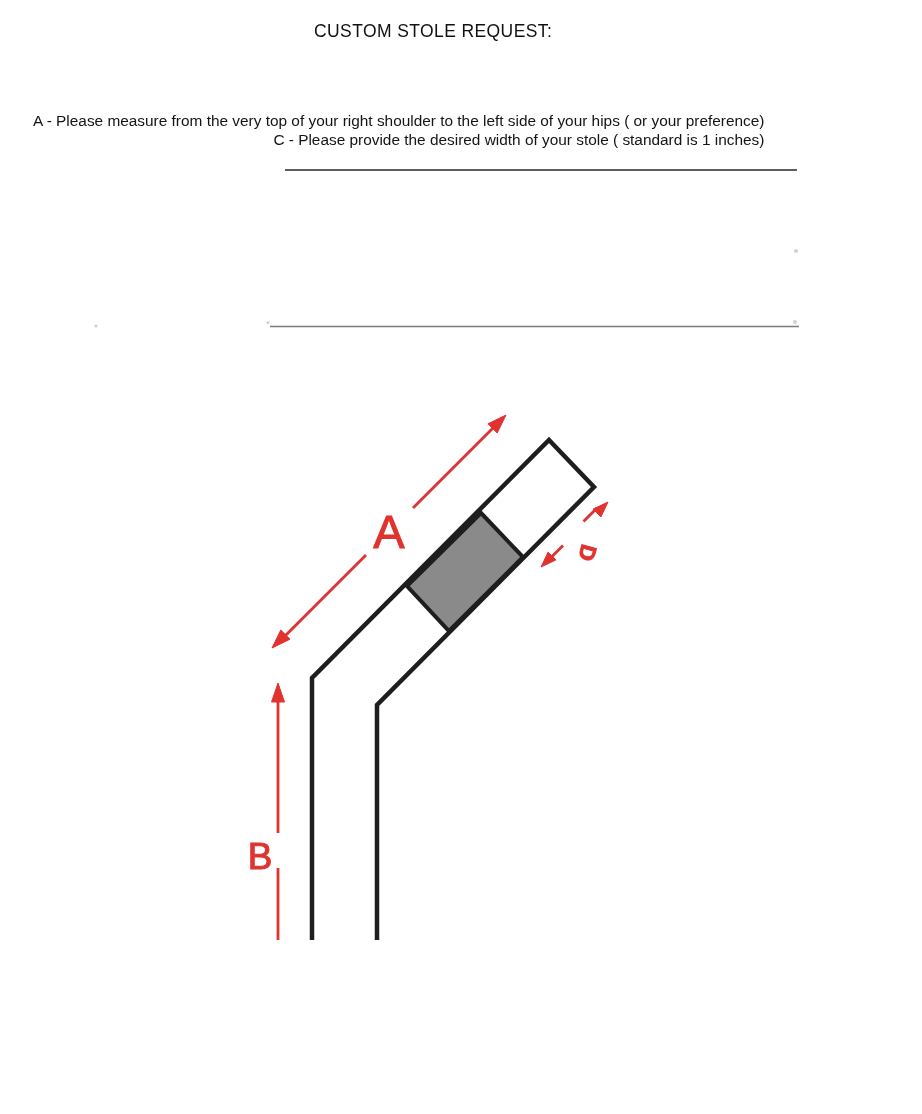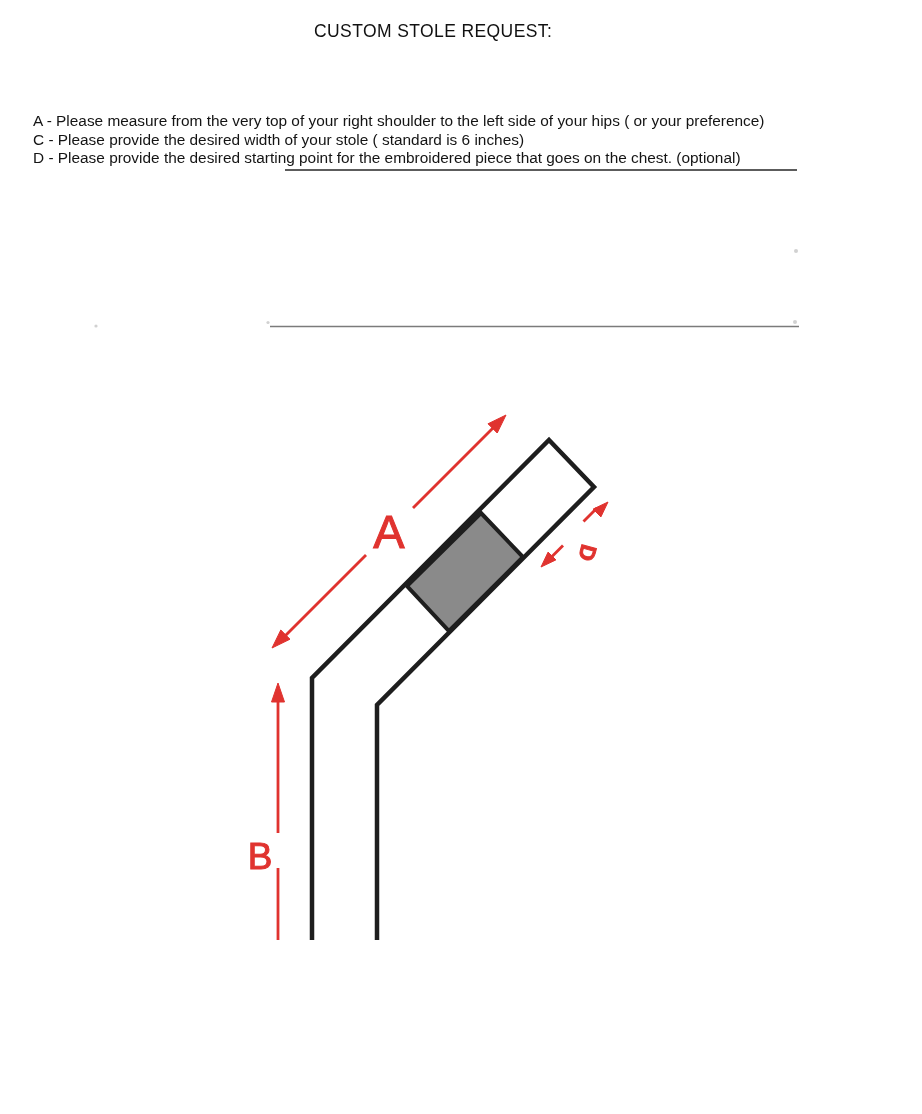--- a/index.html
+++ b/index.html
@@ -21,39 +21,39 @@
     white-space: nowrap;
   }
   .instructions {
     position: absolute;
     left: 33px;
     top: 112px;
     font-size: 15.4px;
     line-height: 18.6px;
     color: #141414;
     white-space: nowrap;
+    text-align: right;
   }
   .diagram-svg {
     position: absolute;
     left: 0;
     top: 0;
   }
   .big-label { font-family: "Liberation Sans", sans-serif; }
 </style>
 </head>
 <body>
 
 <div class="page">
 
   <div class="doc-title">CUSTOM STOLE REQUEST:</div>
 
   <div class="instructions">
     <div>A - Please measure from the very top of your right shoulder to the left side of your hips ( or your preference)</div>
-    <div>C - Please provide the desired width of your stole ( standard is 6 inches)</div>
-    <div>D - Please provide the desired  starting point for the embroidered piece that goes on the chest. (optional)</div>
+    <div>C - Please provide the desired width of your stole ( standard is 1 inches)</div>
   </div>
 
   <svg class="diagram-svg" width="922" height="1114" viewBox="0 0 922 1114">
 
     <line x1="285" y1="170" x2="797" y2="170" stroke="#262626" stroke-width="1.3"></line>
 
     <line x1="270" y1="326.5" x2="799" y2="326.5" stroke-width="1.7" stroke="#7b7b7b"></line>
 
     <g opacity="0.65" fill="#b9b9b9">
       <circle cx="96" cy="326" r="1.6"></circle>

